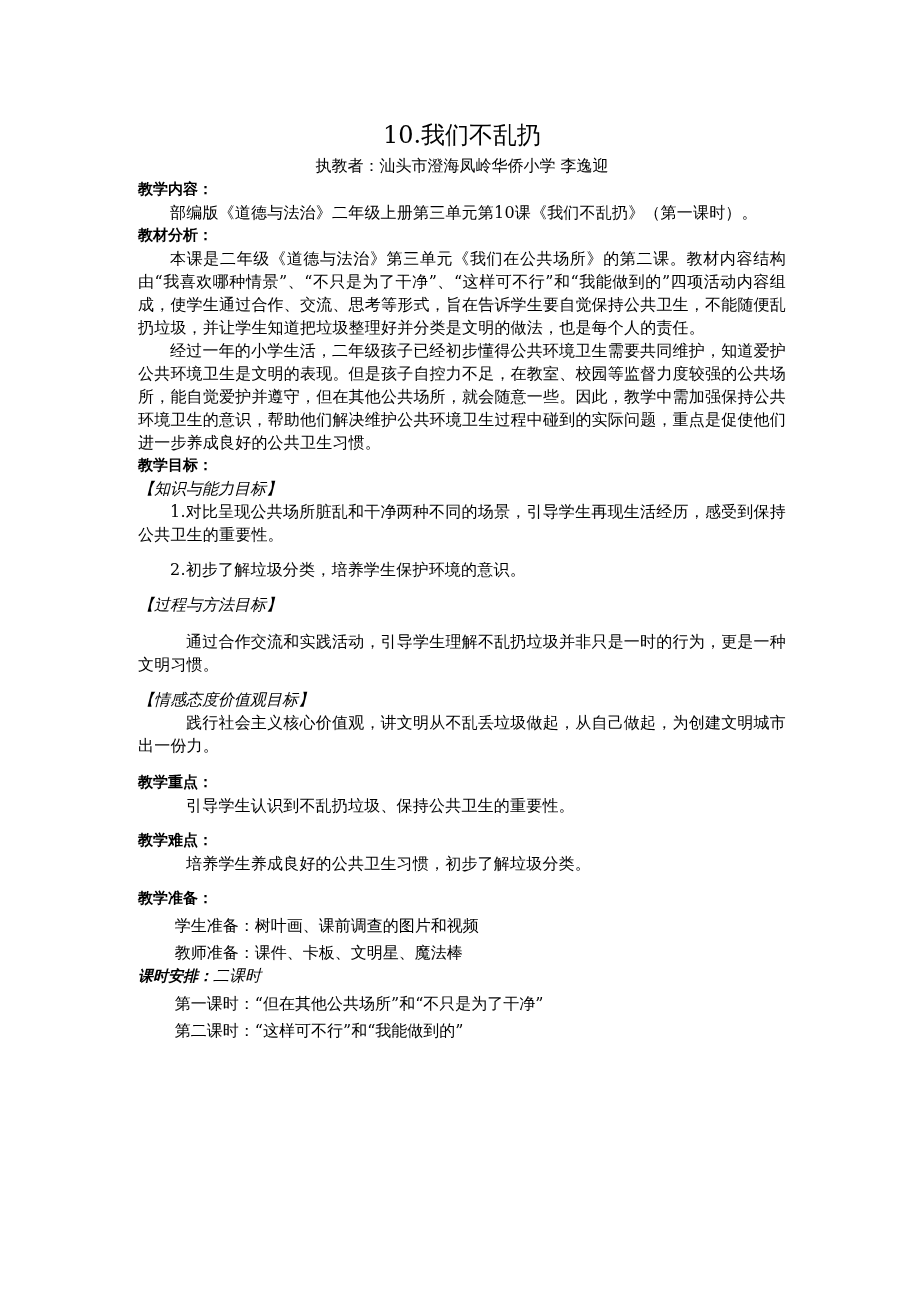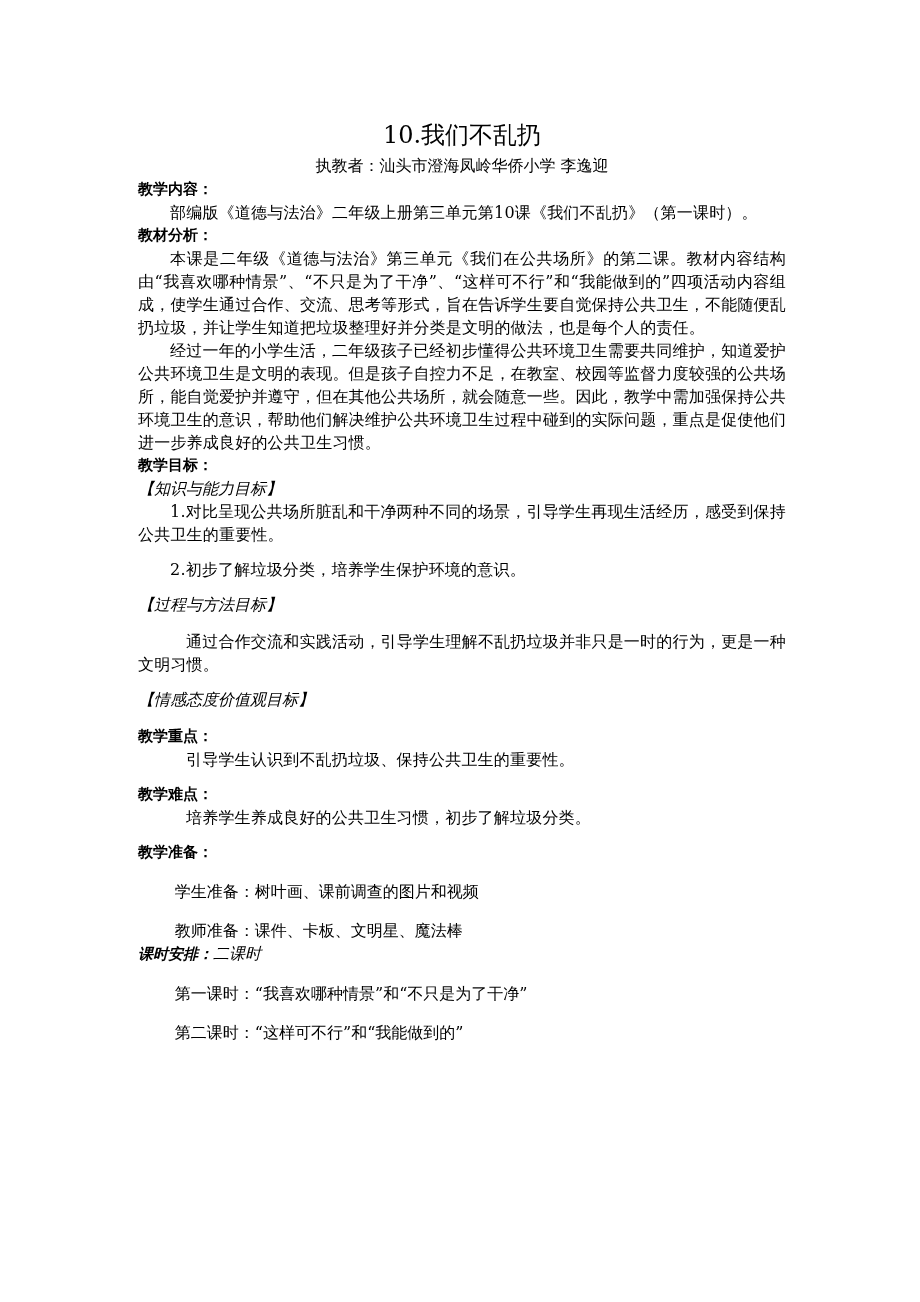--- a/index.html
+++ b/index.html
@@ -7,21 +7,21 @@
          font-family: "DejaVu Serif", "Liberation Serif", serif; color: #000; }
   .page { position: absolute; left: 138px; top: 118px; width: 648px; font-size: 16px; line-height: 23px; }
   .title { text-align: center; font-size: 24px; line-height: 34px; margin: 0 0 2px 0; font-weight: normal; }
   .author { text-align: center; font-size: 16px; line-height: 24px; margin: 0; }
   .h { font-family: Liberation Serif, serif; font-weight: bold; font-size: 15px; line-height: 23px; margin: 0; }
   .p { margin: 0; text-indent: 2em; text-align: justify; letter-spacing: 0.2px; }
   .p.ind3 { text-indent: 3em; }
   .sub { margin: 0; font-style: italic; }
   .gap { height: 12px; }
   .gap2 { height: 14px; }
-  .line { margin: 16px 0 0 2.3em; }
+  .line { margin: 4px 0 0 2.3em; }
   .inline-h { font-family: "DejaVu Sans", "Liberation Sans", sans-serif; font-weight: bold; font-size: 15px; }
 </style>
 </head>
 <body>
 
 <div class="page">
   <h1 class="title">10.我们不乱扔</h1>
   <p class="author">执教者：汕头市澄海凤岭华侨小学 李逸迎</p>
 
   <p class="h">教学内容：</p>
@@ -36,30 +36,31 @@
   <p class="sub">【知识与能力目标】</p>
   <p class="p">1.对比呈现公共场所脏乱和干净两种不同的场景，引导学生再现生活经历，感受到保持公共卫生的重要性。</p>
   <div class="gap"></div>
   <p class="p">2.初步了解垃圾分类，培养学生保护环境的意识。</p>
   <div class="gap"></div>
   <p class="sub">【过程与方法目标】</p>
   <div class="gap2"></div>
   <p class="p ind3">通过合作交流和实践活动，引导学生理解不乱扔垃圾并非只是一时的行为，更是一种文明习惯。</p>
   <div class="gap"></div>
   <p class="sub">【情感态度价值观目标】</p>
+  <p class="p ind3">践行社会主义核心价值观，讲文明从不乱丢垃圾做起，从自己做起，为创建文明城市出一份力。</p>
   <div class="gap2"></div>
 
   <p class="h">教学重点：</p>
   <p class="p ind3">引导学生认识到不乱扔垃圾、保持公共卫生的重要性。</p>
   <div class="gap"></div>
 
   <p class="h">教学难点：</p>
   <p class="p ind3">培养学生养成良好的公共卫生习惯，初步了解垃圾分类。</p>
   <div class="gap"></div>
 
   <p class="h">教学准备：</p>
   <p class="line">学生准备：树叶画、课前调查的图片和视频</p>
   <p class="line">教师准备：课件、卡板、文明星、魔法棒</p>
 
   <p class="sub"><span class="inline-h">课时安排：</span><span>二课时</span></p>
-  <p class="line">第一课时：“我喜欢哪种情景”和“不只是为了干净”</p>
+  <p class="line">第一课时：“但在其他公共场所”和“不只是为了干净”</p>
   <p class="line">第二课时：“这样可不行”和“我能做到的”</p>
 </div>
 
 </body></html>

